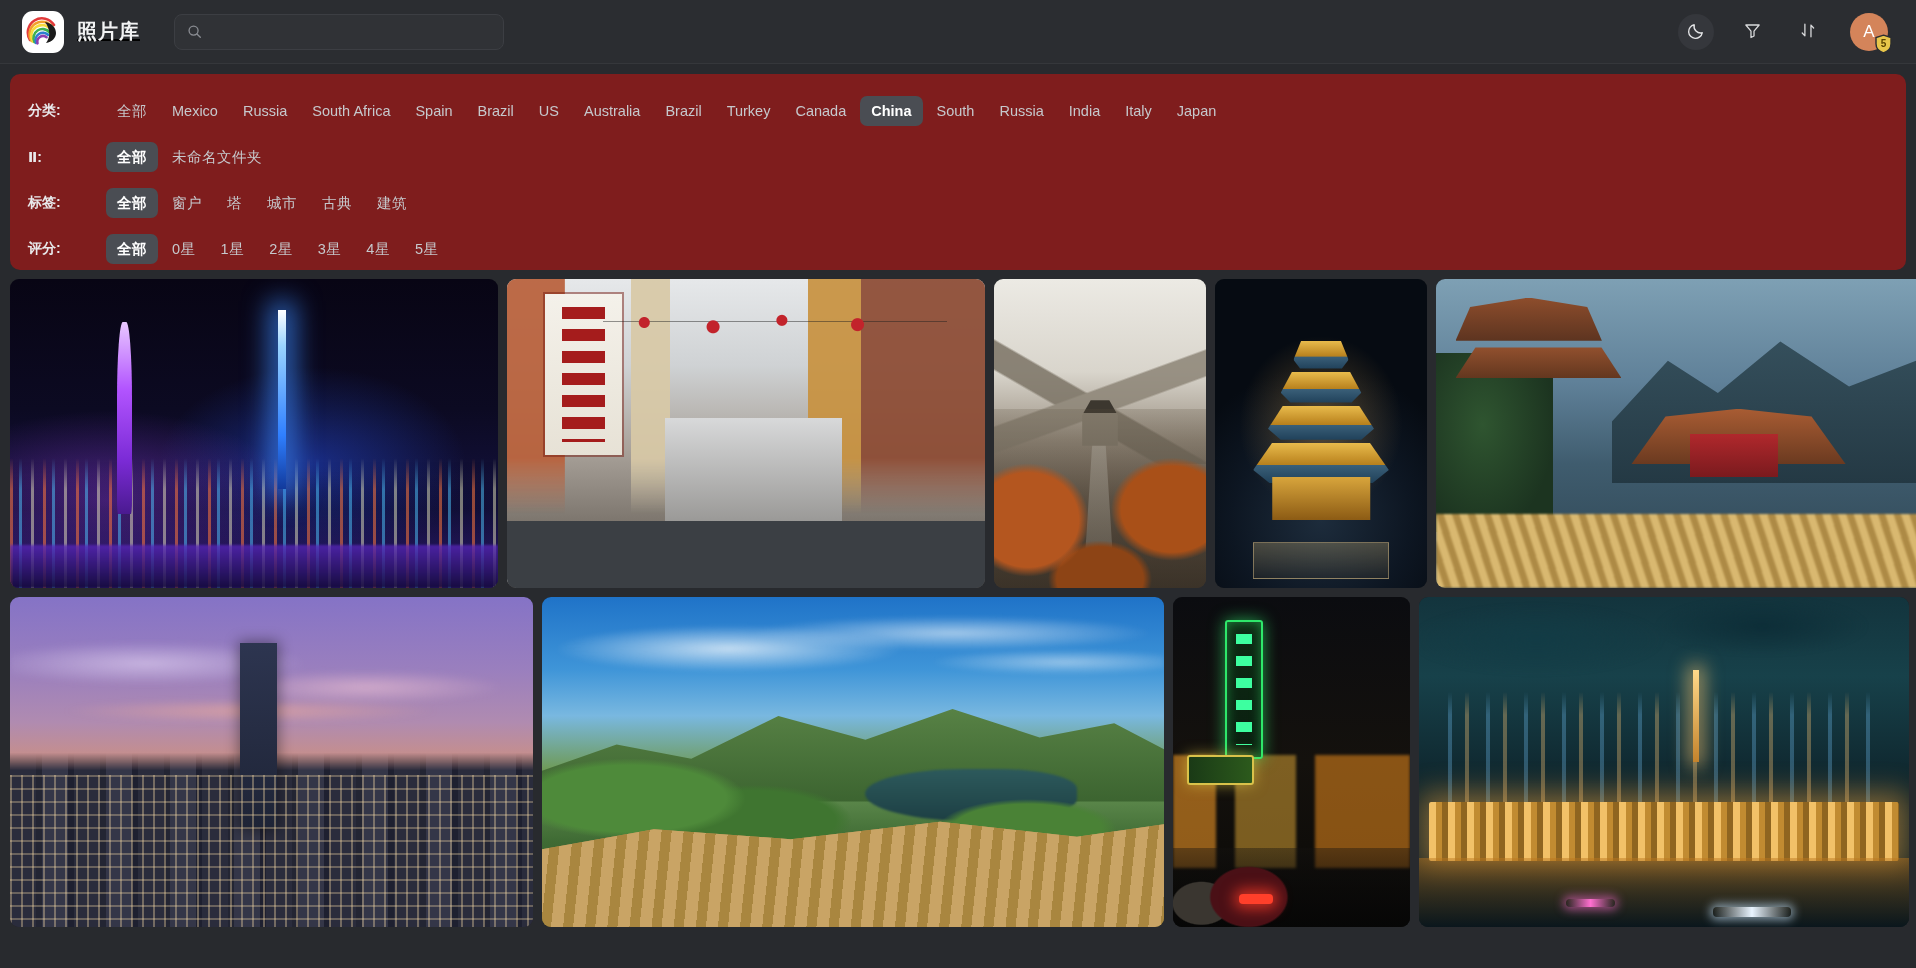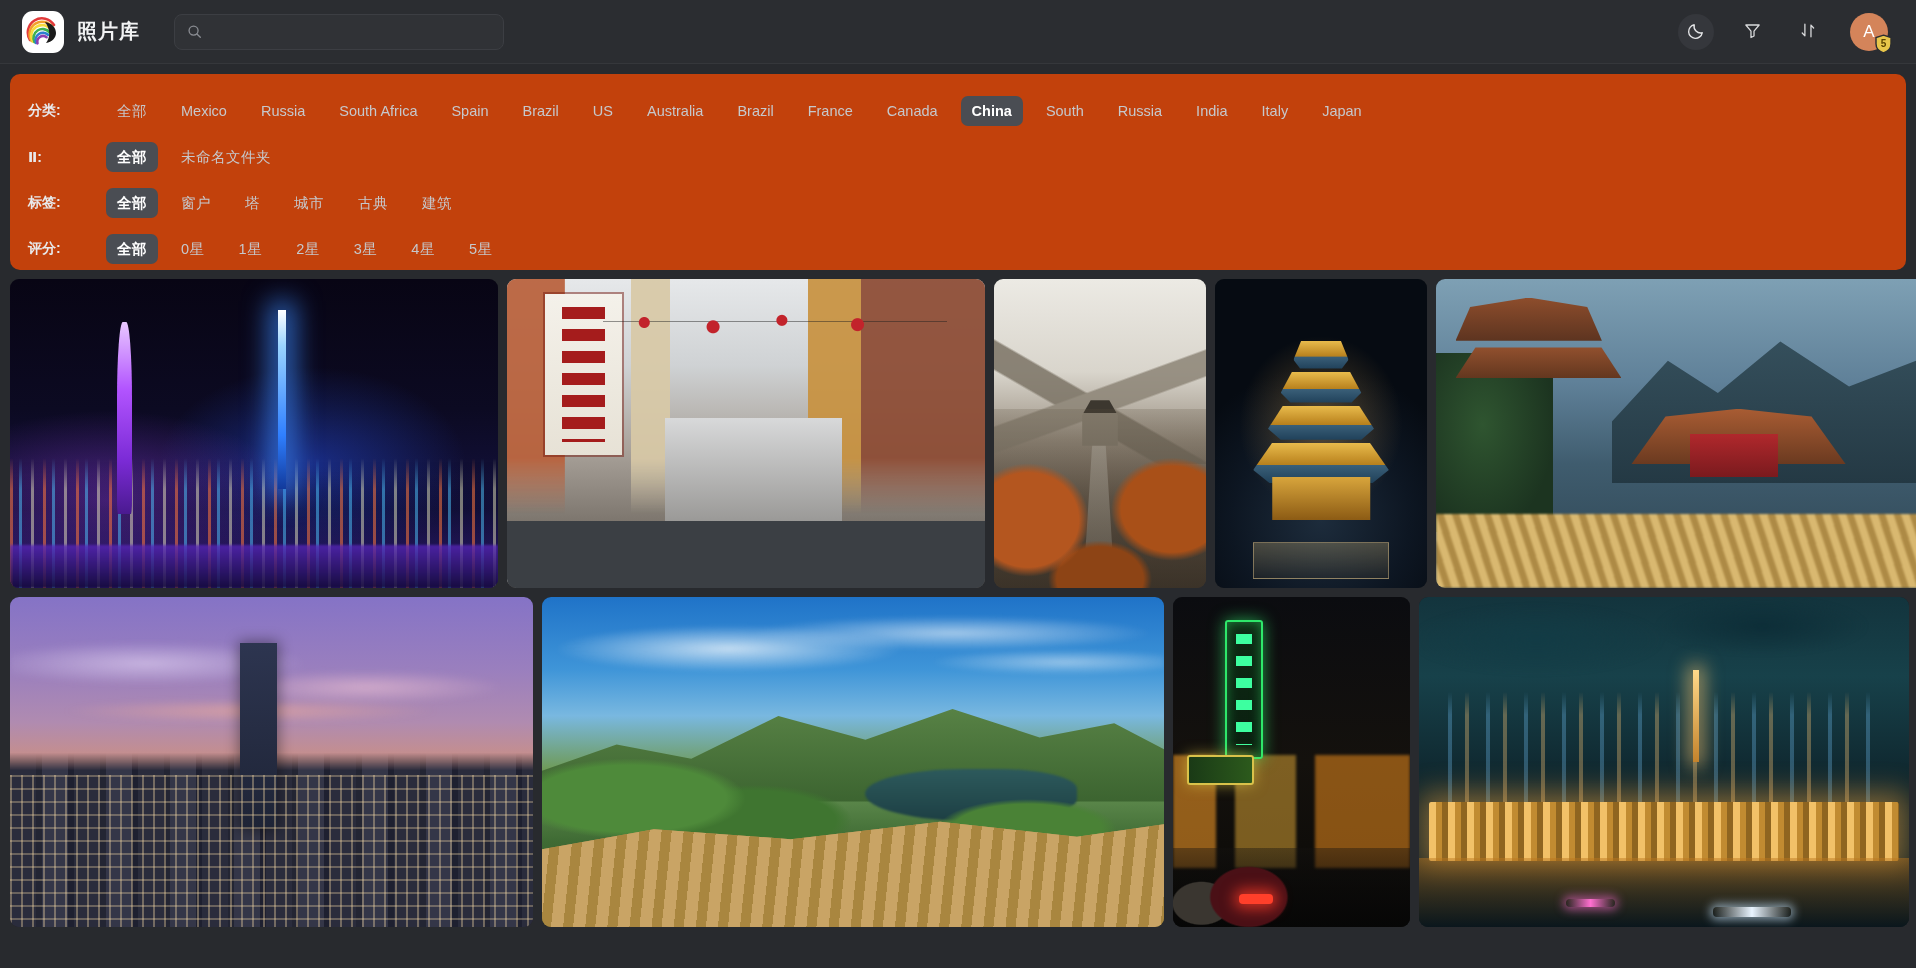--- a/index.html
+++ b/index.html
@@ -19,21 +19,21 @@
     height: 64px;
     width: 100%;
     background: #2B2D31;
     border-bottom: 1px solid #35373B;
     display: flex;
     align-items: center;
     padding: 0 22px;
     position: relative;
   }
 
-  .brand { display: flex; align-items: center; gap: 13px; flex: 0 0 auto; }
+  .brand { display: flex; align-items: center; gap: 13px; flex: 0 0 auto; text-decoration: underline; }
 
   .logo {
     width: 42px; height: 42px;
     border-radius: 11px;
     background: #FFFFFF;
     display: flex; align-items: center; justify-content: center;
     overflow: hidden;
     flex: 0 0 auto;
   }
 
@@ -109,21 +109,21 @@
     font-size: 10px;
     font-weight: bold;
     color: #5A4200;
     line-height: 1;
     top: 5px;
   }
 
   
   .filter-panel {
     margin: 10px 10px 0 10px;
-    background: #c2410c;
+    background: #7f1d1d;
     border-radius: 10px;
     padding: 14px 18px 16px 18px;
     height: 196px;
   }
 
   .filter-row {
     display: flex;
     align-items: center;
     height: 46px;
     gap: 4px;
@@ -134,21 +134,21 @@
     flex: 0 0 74px;
     font-size: 14px;
     font-weight: bold;
     color: #E8E9EB;
     white-space: nowrap;
   }
 
   .chips {
     display: flex;
     align-items: flex-end;
-    gap: 12px;
+    gap: 3px;
     flex-wrap: nowrap;
     overflow: hidden;
   }
 
   .chip {
     font-size: 14.5px;
     color: #C6C8CC;
     padding: 6px 11px;
     border-radius: 7px;
     white-space: nowrap;
@@ -613,21 +613,21 @@
     <div class="chips">
       <button class="chip cjk">全部</button>
       <button class="chip">Mexico</button>
       <button class="chip">Russia</button>
       <button class="chip">South Africa</button>
       <button class="chip">Spain</button>
       <button class="chip">Brazil</button>
       <button class="chip">US</button>
       <button class="chip">Australia</button>
       <button class="chip">Brazil</button>
-      <button class="chip">France</button>
+      <button class="chip">Turkey</button>
       <button class="chip">Canada</button>
       <button class="chip active">China</button>
       <button class="chip">South</button>
       <button class="chip">Russia</button>
       <button class="chip">India</button>
       <button class="chip">Italy</button>
       <button class="chip">Japan</button>
     </div>
   </div>
 

